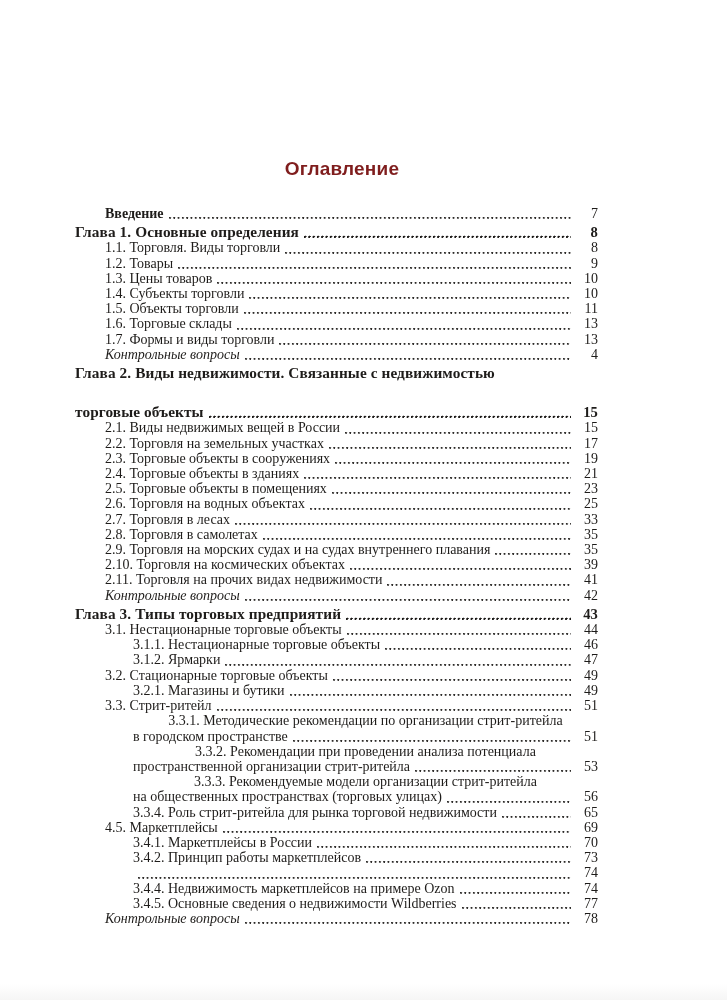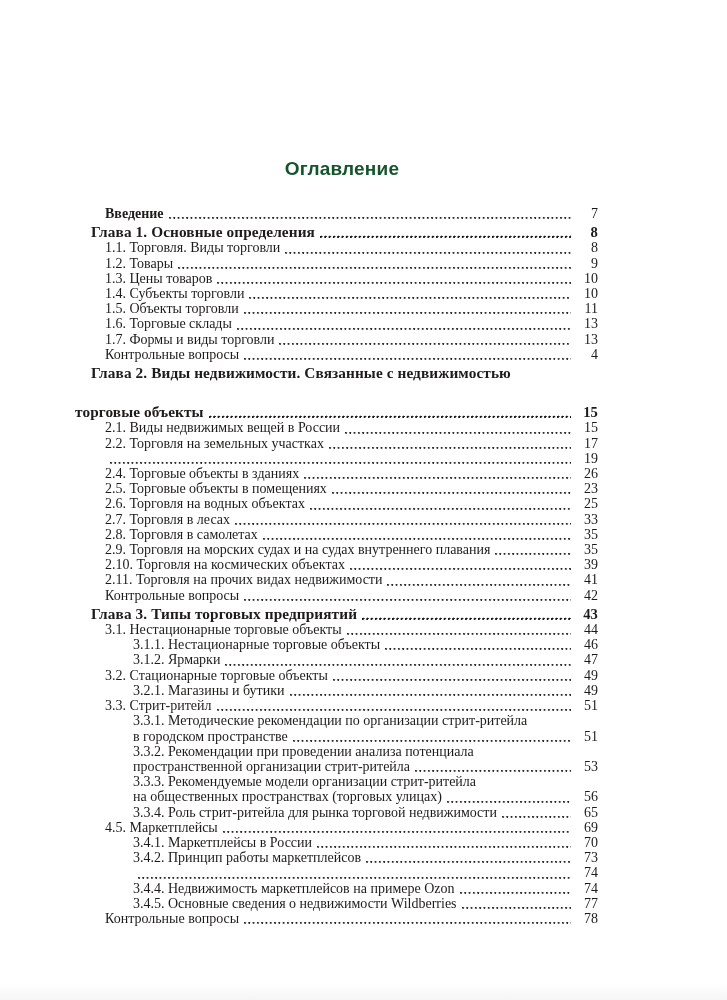--- a/index.html
+++ b/index.html
@@ -23,46 +23,46 @@
   .title {
     position: absolute;
     top: 158px;
     left: 0;
     width: 684px;
     text-align: center;
     font-family: "Liberation Sans", sans-serif;
     font-weight: bold;
     font-size: 19px;
     letter-spacing: 0.2px;
-    color: #14532d;
+    color: #7f1d1d;
   }
   .toc {
     position: absolute;
     left: 75px;
     top: 206px;
     width: 523px;
   }
   .row {
     display: flex;
     align-items: baseline;
     font-size: 14px;
     line-height: 15.2px;
     white-space: nowrap;
   }
   .row.lvl1 { padding-left: 30px; align-items: flex-end; }
-  .row.lvl2 { padding-left: 58px; }
+  .row.lvl2 { padding-left: 58px; justify-content: center; }
   .row.chapter {
     font-weight: bold;
     font-size: 15.3px;
     letter-spacing: 0.1px;
     margin-top: 24px;
   }
-  .row.chapter-start { margin-top: 3px; margin-left: 16px; }
+  .row.chapter-start { margin-top: 3px; }
   .row.intro .txt { font-weight: bold; }
-  .row.control .txt { }
+  .row.control .txt { font-style: italic; }
   .txt { flex-shrink: 0; }
   .leader {
     flex: 1;
     min-width: 8px;
     align-self: flex-end;
     height: 3px;
     margin: 0 5px 2px 5px;
     background-image: radial-gradient(circle at 1.1px 1.8px, #2c2a28 0.85px, rgba(0,0,0,0) 1.15px);
     background-size: 4.3px 3px;
     background-repeat: repeat-x;
@@ -156,27 +156,28 @@
         <span class="txt">2.1. Виды недвижимых вещей в России</span>
         <span class="leader"></span>
         <span class="pg">15</span>
       </div>
       <div class="row normal lvl1">
         <span class="txt">2.2. Торговля на земельных участках</span>
         <span class="leader"></span>
         <span class="pg">17</span>
       </div>
       <div class="row normal lvl1">
+        <span class="txt">2.3. Торговые объекты в сооружениях</span>
         <span class="leader"></span>
         <span class="pg">19</span>
       </div>
       <div class="row normal lvl1">
         <span class="txt">2.4. Торговые объекты в зданиях</span>
         <span class="leader"></span>
-        <span class="pg">26</span>
+        <span class="pg">21</span>
       </div>
       <div class="row normal lvl1">
         <span class="txt">2.5. Торговые объекты в помещениях</span>
         <span class="leader"></span>
         <span class="pg">23</span>
       </div>
       <div class="row normal lvl1">
         <span class="txt">2.6. Торговля на водных объектах</span>
         <span class="leader"></span>
         <span class="pg">25</span>

